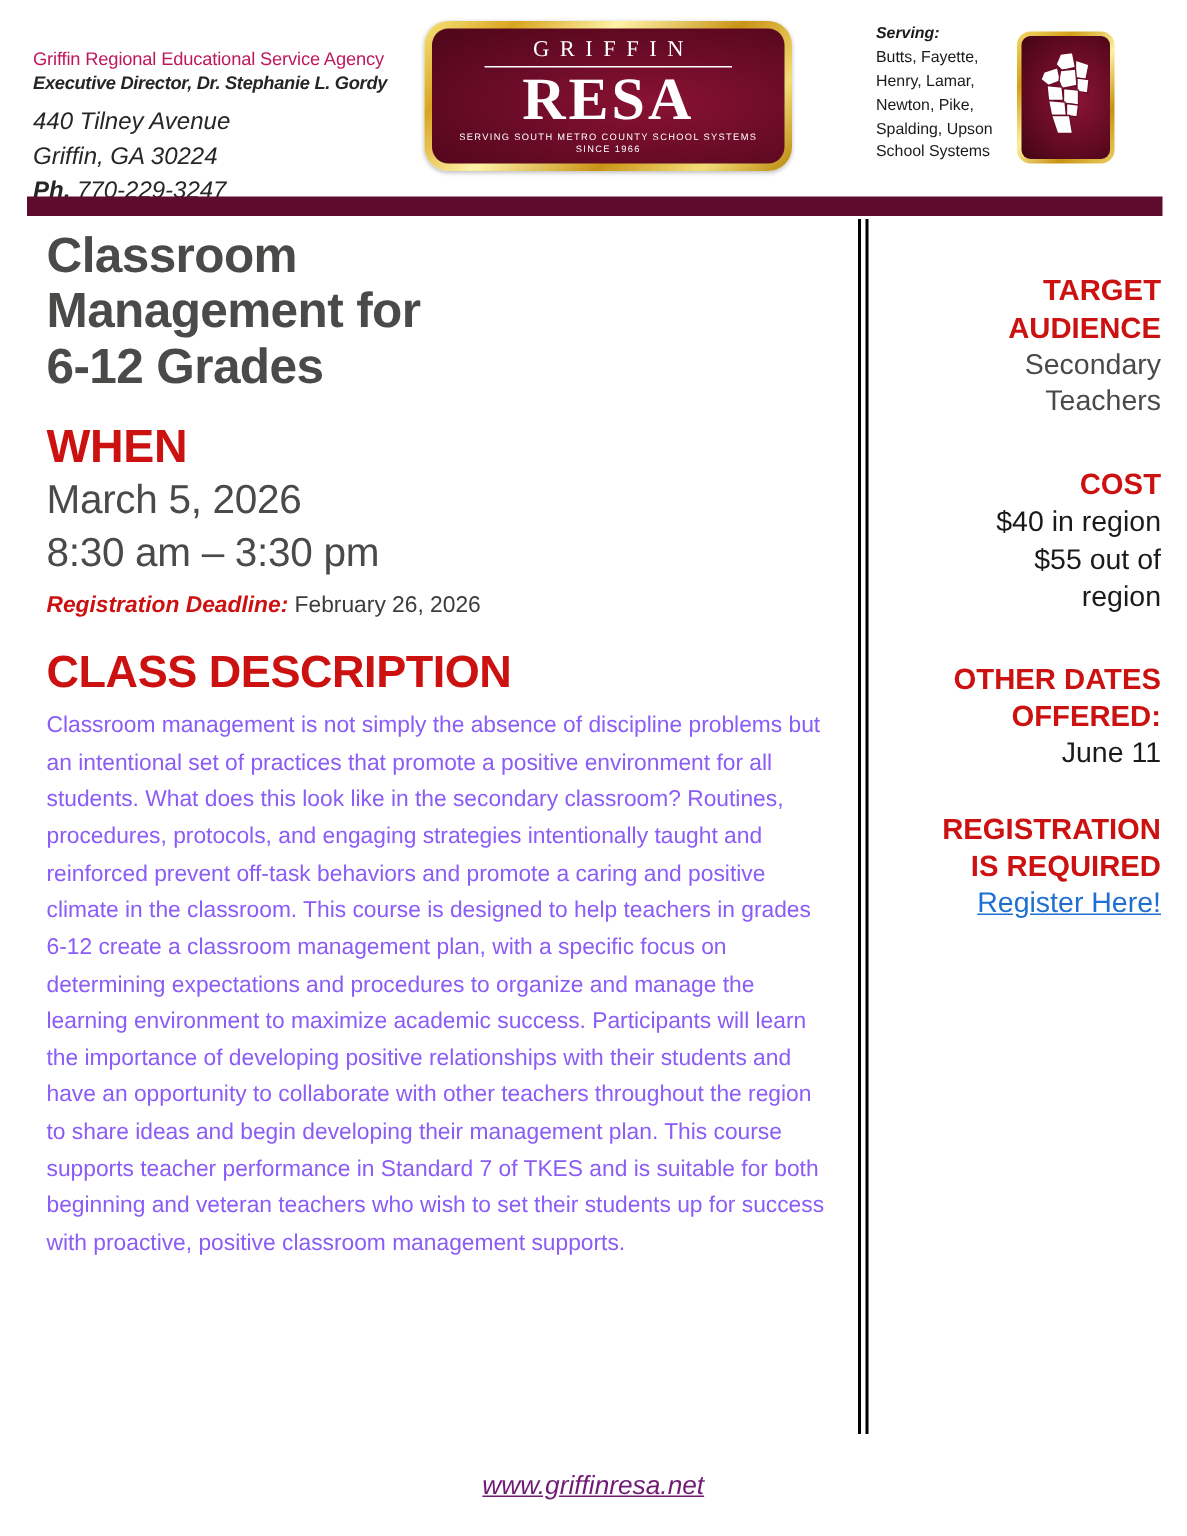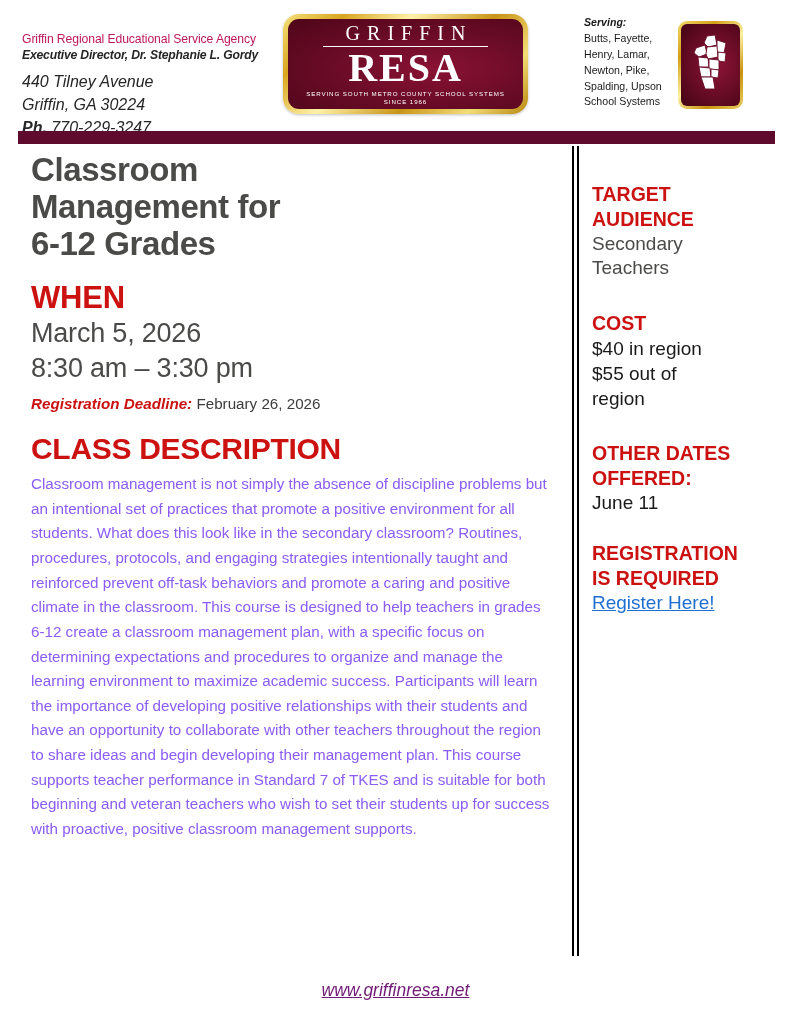--- a/index.html
+++ b/index.html
@@ -80,21 +80,21 @@
     box-sizing: border-box;
     display: flex;
     flex-direction: column;
     align-items: center;
     justify-content: center;
     overflow: hidden;
   }
   .logo-griffin {
     font-family: "Liberation Serif", serif;
     color: #ffffff;
-    font-size: 20px;
+    font-size: 15px;
     letter-spacing: 7px;
     text-indent: 7px;
     line-height: 1;
     margin-top: 2px;
   }
   .logo-rule {
     width: 165px;
     height: 1px;
     background: #ffffff;
     margin: 3px 0 1px 0;
@@ -190,21 +190,21 @@
     height: 810px;
     border-left: 2px solid #000000;
     border-right: 2px solid #000000;
     box-sizing: border-box;
   }
   .col-right {
     position: absolute;
     left: 592px;
     top: 30px;
     width: 182px;
-    text-align: left;
+    text-align: right;
   }
 
   
   .main-title {
     font-size: 33px;
     font-weight: bold;
     color: #4a4a48;
     line-height: 1.12;
     letter-spacing: -0.4px;
     margin: 0 0 0 3px;

